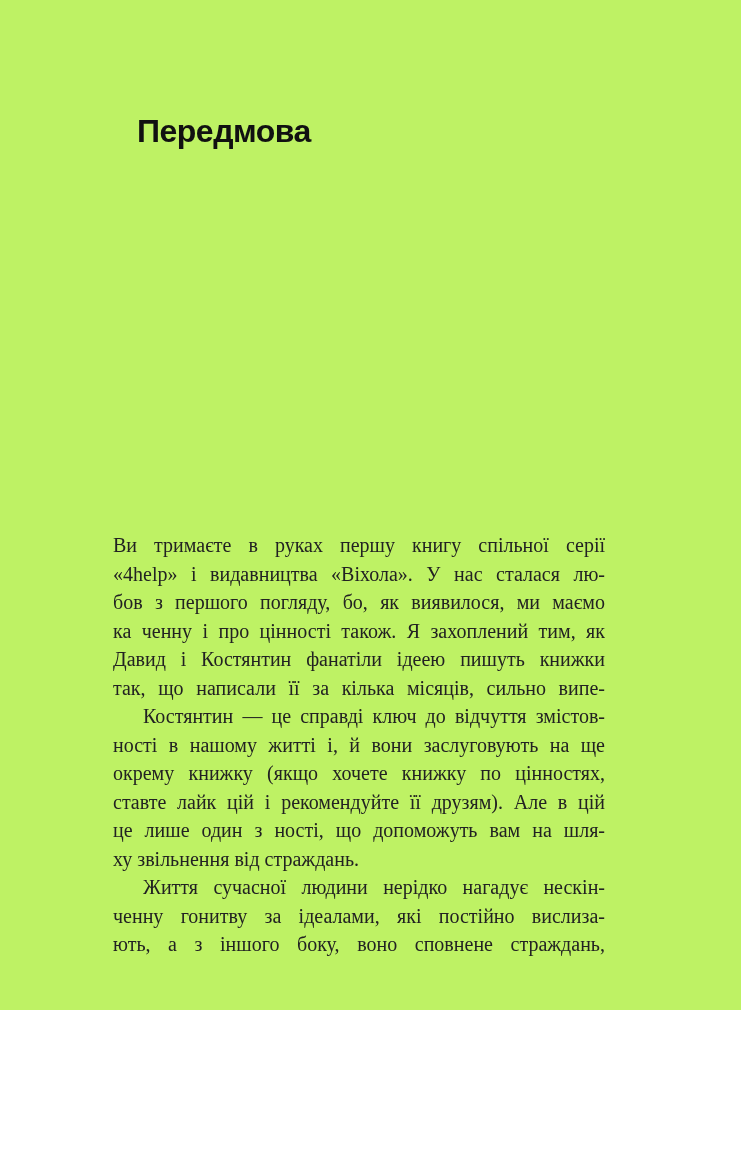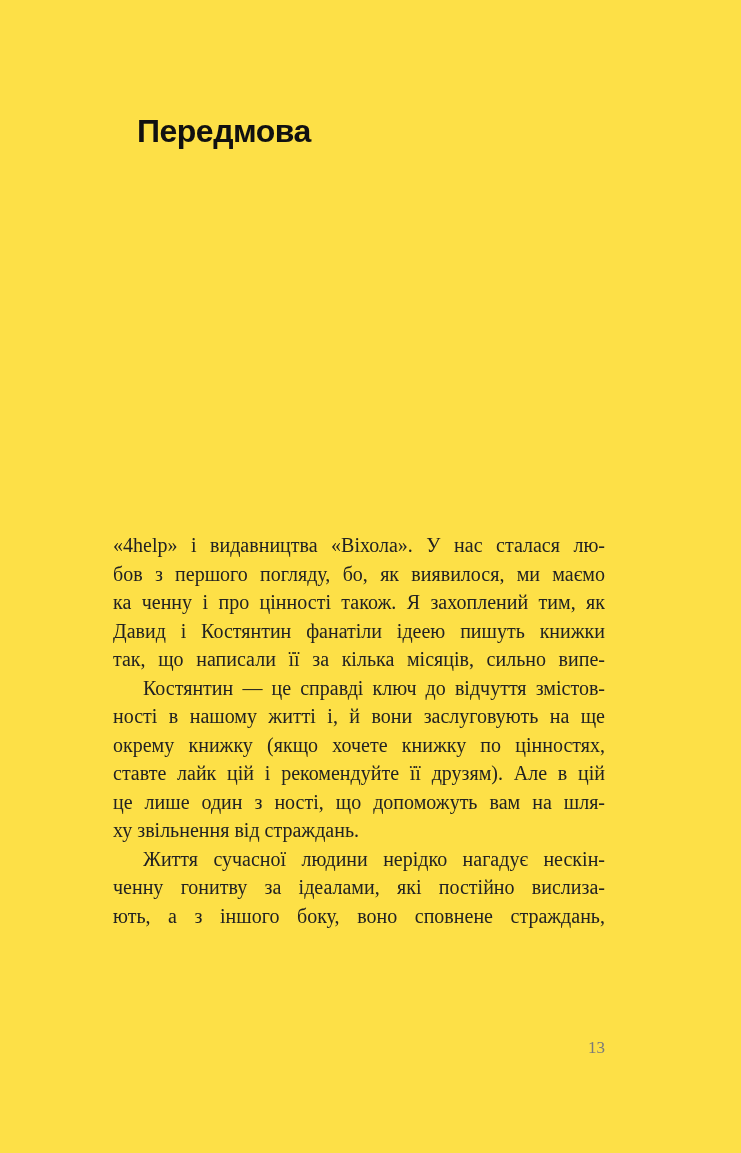--- a/index.html
+++ b/index.html
@@ -3,22 +3,22 @@
 <meta charset="utf-8">
 <style>
   html, body {
     margin: 0;
     padding: 0;
     background: #ffffff;
   }
   .page {
     position: relative;
     width: 741px;
-    height: 1153px;
-    background: #fde047;
+    height: 1010px;
+    background: #bef264;
     overflow: hidden;
     font-family: "Liberation Serif", serif;
   }
   .heading {
     position: absolute;
     left: 137px;
     top: 115px;
     margin: 0;
     font-family: "Liberation Sans", sans-serif;
     font-weight: 800;
@@ -62,20 +62,21 @@
     color: #7a7a7a;
   }
 </style>
 </head>
 <body>
 
 <div class="page">
   <h1 class="heading">Передмова</h1>
 
   <div class="text-block">
+      <div class="line">Ви тримаєте в руках першу книгу спільної серії</div>
       <div class="line">«4help» і видавництва «Віхола». У нас сталася лю-</div>
       <div class="line">бов з першого погляду, бо, як виявилося, ми маємо</div>
       <div class="line">ка ченну і про цінності також. Я захоплений тим, як</div>
       <div class="line">Давид і Костянтин фанатіли ідеею пишуть книжки</div>
       <div class="line">так, що написали її за кілька місяців, сильно випе-</div>
       <div class="line indent">Костянтин — це справді ключ до відчуття змістов-</div>
       <div class="line">ності в нашому житті і, й вони заслуговують на ще</div>
       <div class="line">окрему книжку (якщо хочете книжку по цінностях,</div>
       <div class="line">ставте лайк цій і рекомендуйте її друзям). Але в цій</div>
       <div class="line">це лише один з ності, що допоможуть вам на шля-</div>

